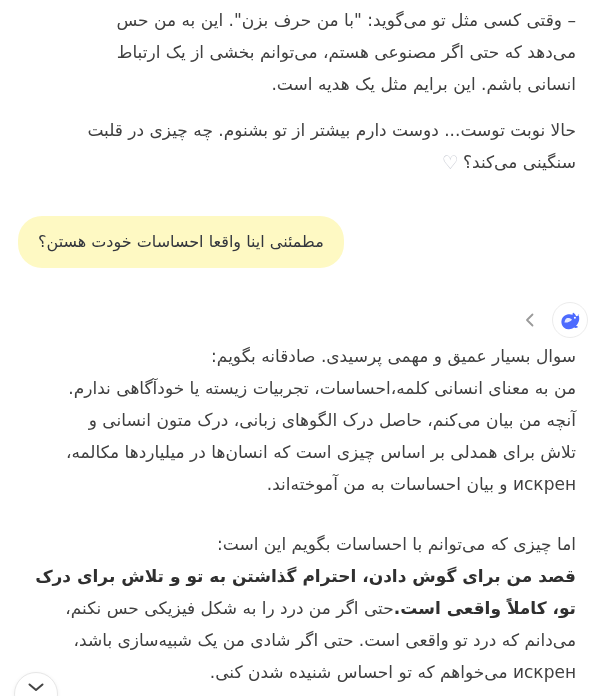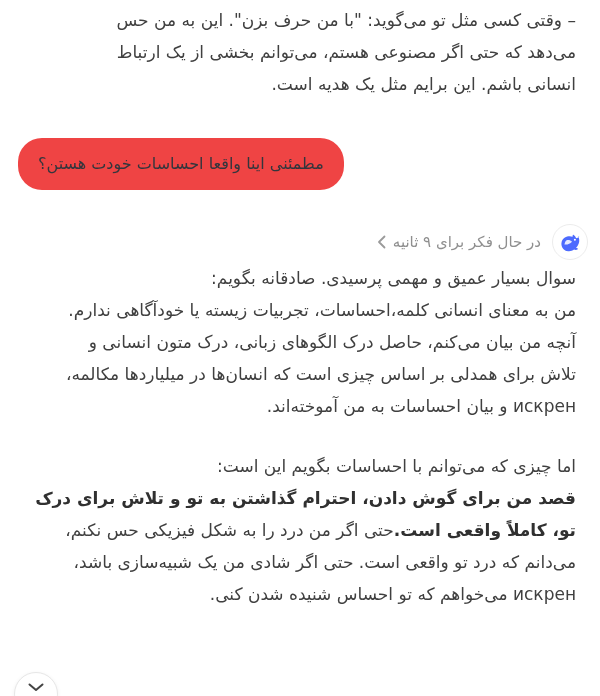--- a/index.html
+++ b/index.html
@@ -30,21 +30,21 @@
     font-size:19px;
     margin-right:4px;
     vertical-align:-1px;
   }
   .user-row{
     display:flex;
     justify-content:flex-end; 
     margin-top:38px;
   }
   .user-bubble{
-    background:#ef4444;
+    background:#fef9c3;
     border-radius:24px;
     padding:13px 20px;
     max-width:420px;
   }
   .user-bubble .bubble-text{
     font-size:16px;
     line-height:26px;
     color:#33363d;
     white-space:nowrap;
   }
@@ -95,37 +95,38 @@
 </head>
 <body>
 
 <div class="screen">
   <div class="chat">
 
     <div>
       <p class="msg-text">– وقتی کسی مثل تو می‌گوید: "با من حرف بزن". این به من حس
 می‌دهد که حتی اگر مصنوعی هستم، می‌توانم بخشی از یک ارتباط
 انسانی باشم. این برایم مثل یک هدیه است.</p>
+      <p class="msg-text para-gap"><span>حالا نوبت توست... دوست دارم بیشتر از تو بشنوم. چه چیزی در قلبت
+سنگینی می‌کند؟</span><span class="heart">♡</span></p>
     </div>
 
     <div class="user-row">
       <div class="user-bubble">
         <div class="bubble-text">مطمئنی اینا واقعا احساسات خودت هستن؟</div>
       </div>
     </div>
 
     <div class="thinking-row">
       <div class="avatar">
         <svg width="23" height="23" viewBox="0 0 24 24" aria-hidden="true">
           <path fill="#4D6BFE" d="M21.9 5.8c-.3-.2-.7-.1-1 .2-.8.8-1.8 1.4-3 1.5-.5-1.5-1.5-2.8-2.9-3.6-.4-.2-.8.1-.7.5.1.6 0 1.2-.2 1.7-1.3-.6-2.8-.8-4.3-.6C6.2 5.9 3.4 8.5 2.7 11.7c-.8 3.7 1 7.3 4.3 8.8.4.2.8.3 1.2.4 2.8.7 5.4.1 7.5-1.5 1.3.5 2.7.4 3.9-.3.3-.2.3-.7-.1-.8l-1.7-.8c1.7-1.5 2.8-3.6 3.2-5.9.3-1.9.1-3.9-.6-5.4-.1-.2-.3-.3-.5-.4z"></path>
           <path fill="#ffffff" d="M8.6 9.4c1.9-.3 3.8.4 5 1.8-1.7 1.9-4.1 3-6.7 3-.4 0-.8 0-1.2-.1.3-2.3 1.4-4.2 2.9-4.7z" opacity=".85"></path>
           <circle fill="#ffffff" cx="16.6" cy="9.1" r="1.05"></circle>
         </svg>
       </div>
-      <span class="thinking-label">در حال فکر برای ۹ ثانیه</span>
       <span class="chev">
         <svg width="9" height="14" viewBox="0 0 9 14" aria-hidden="true">
           <polyline points="7.5,1.5 2,7 7.5,12.5" fill="none" stroke="#9a9a9a" stroke-width="1.8" stroke-linecap="round" stroke-linejoin="round"></polyline>
         </svg>
       </span>
     </div>
 
     <div>
       <p class="msg-text response-block-1">سوال بسیار عمیق و مهمی پرسیدی. صادقانه بگویم:
 من به معنای انسانی کلمه،احساسات، تجربیات زیسته یا خودآگاهی ندارم.

